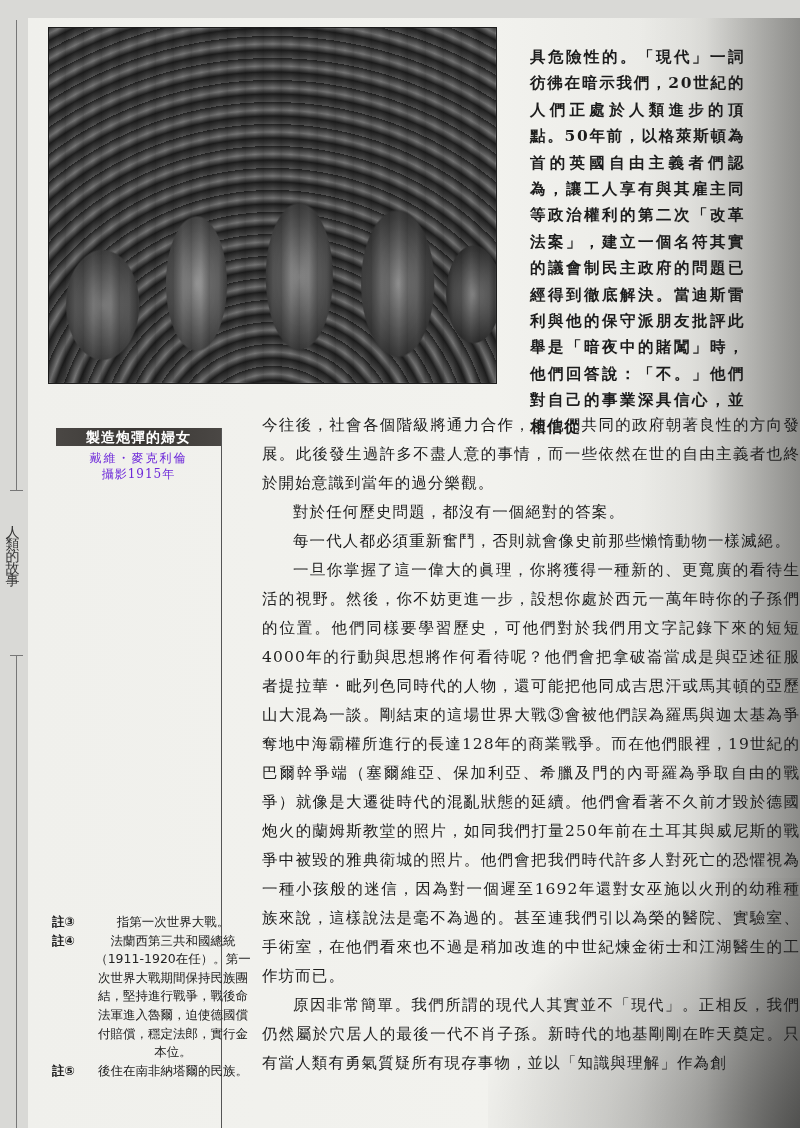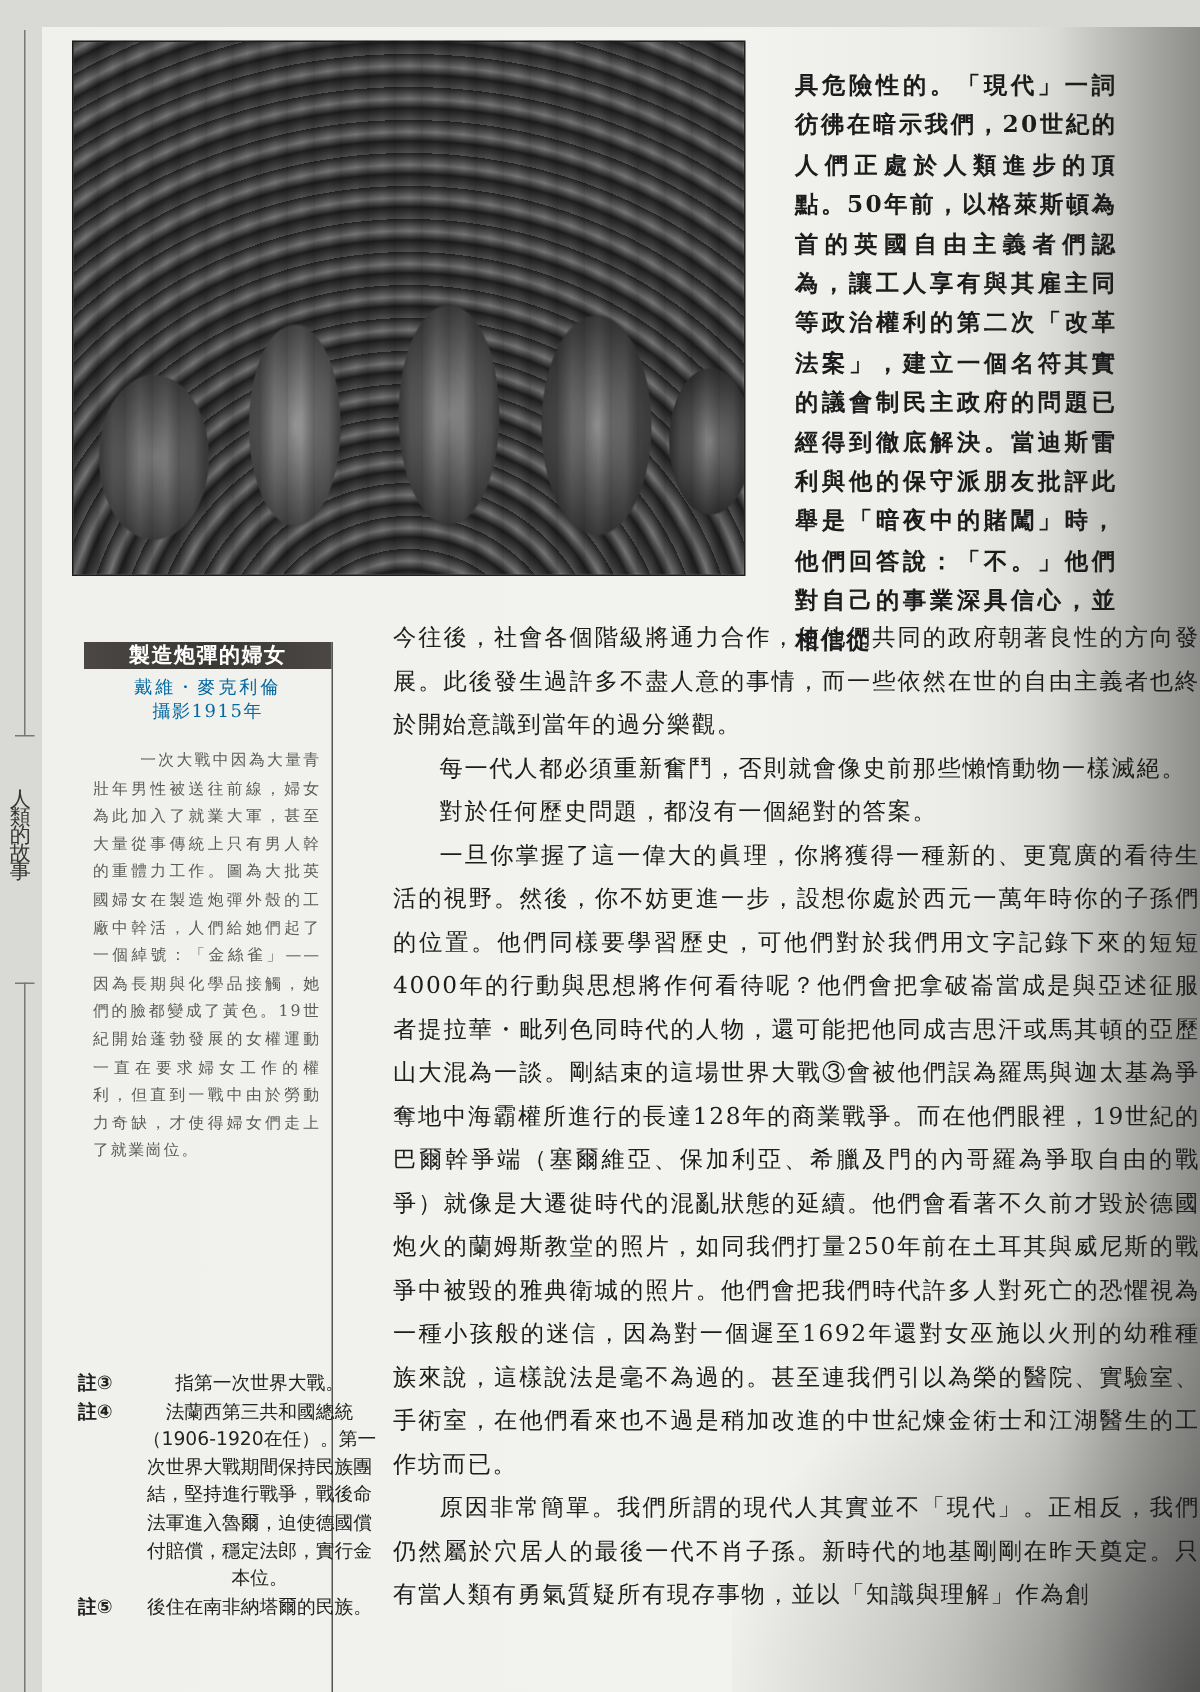--- a/index.html
+++ b/index.html
@@ -65,21 +65,21 @@
       margin-top: 16px;
     }
     .caption-title {
       position: absolute; left: 8px; top: 0; width: 165px; height: 18px;
       background: linear-gradient(90deg, #4a4744 0%, #3a3734 50%, #4a4744 100%);
       color: #fff; font-family: "DejaVu Sans", "Liberation Sans", sans-serif;
       font-size: 14px; font-weight: bold; line-height: 18px; text-align: center; letter-spacing: 1px;
     }
     .caption-credit {
       position: absolute; left: 8px; width: 165px; text-align: center;
-      font-size: 12px; color: #0369a1; line-height: 16px;
+      font-size: 12px; color: #6d28d9; line-height: 16px;
     }
     .caption-credit.l1 { top: 22px; letter-spacing: 2px; }
     .caption-credit.l2 { top: 38px; letter-spacing: 1px; }
     .caption-body {
       position: absolute; left: 14px; top: 70px; width: 152px;
       font-size: 10.5px; line-height: 18.6px; color: #5a5a58; letter-spacing: 1.3px;
       text-align: justify; text-indent: 3em;
     }
 
     
@@ -123,37 +123,36 @@
 
 <div class="photo"></div>
 <div class="photo-overlay"></div>
 
 <div class="text-right">具危險性的。「現代」一詞彷彿在暗示我們，20世紀的人們正處於人類進步的頂點。50年前，以格萊斯頓為首的英國自由主義者們認為，讓工人享有與其雇主同等政治權利的第二次「改革法案」，建立一個名符其實的議會制民主政府的問題已經得到徹底解決。當迪斯雷利與他的保守派朋友批評此舉是「暗夜中的賭闖」時，他們回答說：「不。」他們對自己的事業深具信心，並相信從</div>
 
 <div class="caption-box">
   <div class="caption-title">製造炮彈的婦女</div>
   <div class="caption-credit l1">戴維・麥克利倫</div>
   <div class="caption-credit l2">攝影1915年</div>
-  <div class="caption-body">一次大戰中因為大量青壯年男性被送往前線，婦女為此加入了就業大軍，甚至大量從事傳統上只有男人幹的重體力工作。圖為大批英國婦女在製造炮彈外殼的工廠中幹活，人們給她們起了一個綽號：「金絲雀」——因為長期與化學品接觸，她們的臉都變成了黃色。19世紀開始蓬勃發展的女權運動一直在要求婦女工作的權利，但直到一戰中由於勞動力奇缺，才使得婦女們走上了就業崗位。</div>
 </div>
 
 <div class="notes">
   <p class="note">
     <span class="note-mark">註③</span>
     <span class="note-text">指第一次世界大戰。</span>
   </p>
   <p class="note">
     <span class="note-mark">註④</span>
-    <span class="note-text">法蘭西第三共和國總統（1906-1920在任）。第一次世界大戰期間保持民族團結，堅持進行戰爭，戰後命法軍進入魯爾，迫使德國償付賠償，穩定法郎，實行金本位。</span>
+    <span class="note-text">法蘭西第三共和國總統（1911-1920在任）。第一次世界大戰期間保持民族團結，堅持進行戰爭，戰後命法軍進入魯爾，迫使德國償付賠償，穩定法郎，實行金本位。</span>
   </p>
   <p class="note">
     <span class="note-mark">註⑤</span>
     <span class="note-text">後住在南非納塔爾的民族。</span>
   </p>
 </div>
 
 <div class="text-main">
   <p class="cont">今往後，社會各個階級將通力合作，使他們共同的政府朝著良性的方向發展。此後發生過許多不盡人意的事情，而一些依然在世的自由主義者也終於開始意識到當年的過分樂觀。</p>
+  <p class="indent">對於任何歷史問題，都沒有一個絕對的答案。</p>
   <p class="indent">每一代人都必須重新奮鬥，否則就會像史前那些懶惰動物一樣滅絕。</p>
-  <p class="indent">對於任何歷史問題，都沒有一個絕對的答案。</p>
   <p class="indent">一旦你掌握了這一偉大的眞理，你將獲得一種新的、更寬廣的看待生活的視野。然後，你不妨更進一步，設想你處於西元一萬年時你的子孫們的位置。他們同樣要學習歷史，可他們對於我們用文字記錄下來的短短4000年的行動與思想將作何看待呢？他們會把拿破崙當成是與亞述征服者提拉華・毗列色同時代的人物，還可能把他同成吉思汗或馬其頓的亞歷山大混為一談。剛結束的這場世界大戰③會被他們誤為羅馬與迦太基為爭奪地中海霸權所進行的長達128年的商業戰爭。而在他們眼裡，19世紀的巴爾幹爭端（塞爾維亞、保加利亞、希臘及門的內哥羅為爭取自由的戰爭）就像是大遷徙時代的混亂狀態的延續。他們會看著不久前才毀於德國炮火的蘭姆斯教堂的照片，如同我們打量250年前在土耳其與威尼斯的戰爭中被毀的雅典衛城的照片。他們會把我們時代許多人對死亡的恐懼視為一種小孩般的迷信，因為對一個遲至1692年還對女巫施以火刑的幼稚種族來說，這樣說法是毫不為過的。甚至連我們引以為榮的醫院、實驗室、手術室，在他們看來也不過是稍加改進的中世紀煉金術士和江湖醫生的工作坊而已。</p>
   <p class="indent">原因非常簡單。我們所謂的現代人其實並不「現代」。正相反，我們仍然屬於穴居人的最後一代不肖子孫。新時代的地基剛剛在昨天奠定。只有當人類有勇氣質疑所有現存事物，並以「知識與理解」作為創</p>
 </div>
 
 </body></html>

